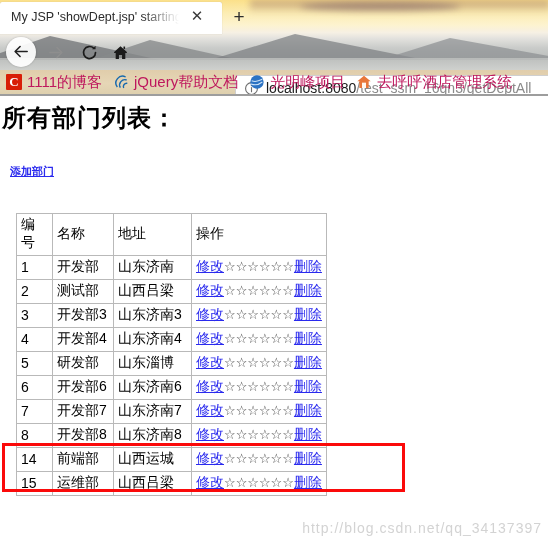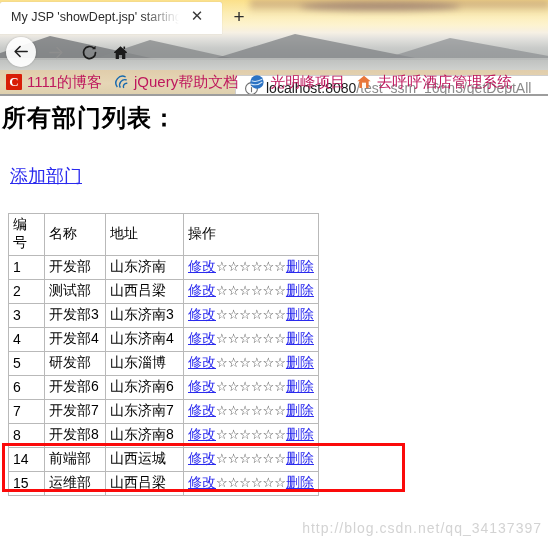--- a/index.html
+++ b/index.html
@@ -280,29 +280,30 @@
     left: 2px; top: 6px;
     margin: 0;
     font-size: 24px;
     font-weight: bold;
     color: #000000;
     letter-spacing: 1px;
   }
   .add-link {
     position: absolute;
     left: 10px; top: 68px;
-    font-size: 18px;
+    font-size: 11px;
     color: #2a2aee;
     text-decoration: underline;
     cursor: pointer;
+    font-weight: bold;
   }
 
   table.dept-table {
     position: absolute;
-    left: 8px; top: 117px;
+    left: 16px; top: 117px;
     border-collapse: collapse;
     border: 1px solid #b9b9b9;
     background: #ffffff;
     font-size: 14px;
     color: #000;
   }
   table.dept-table td,
   table.dept-table th {
     border: 1px solid #b9b9b9;
     padding: 2px 4px 3px 4px;

